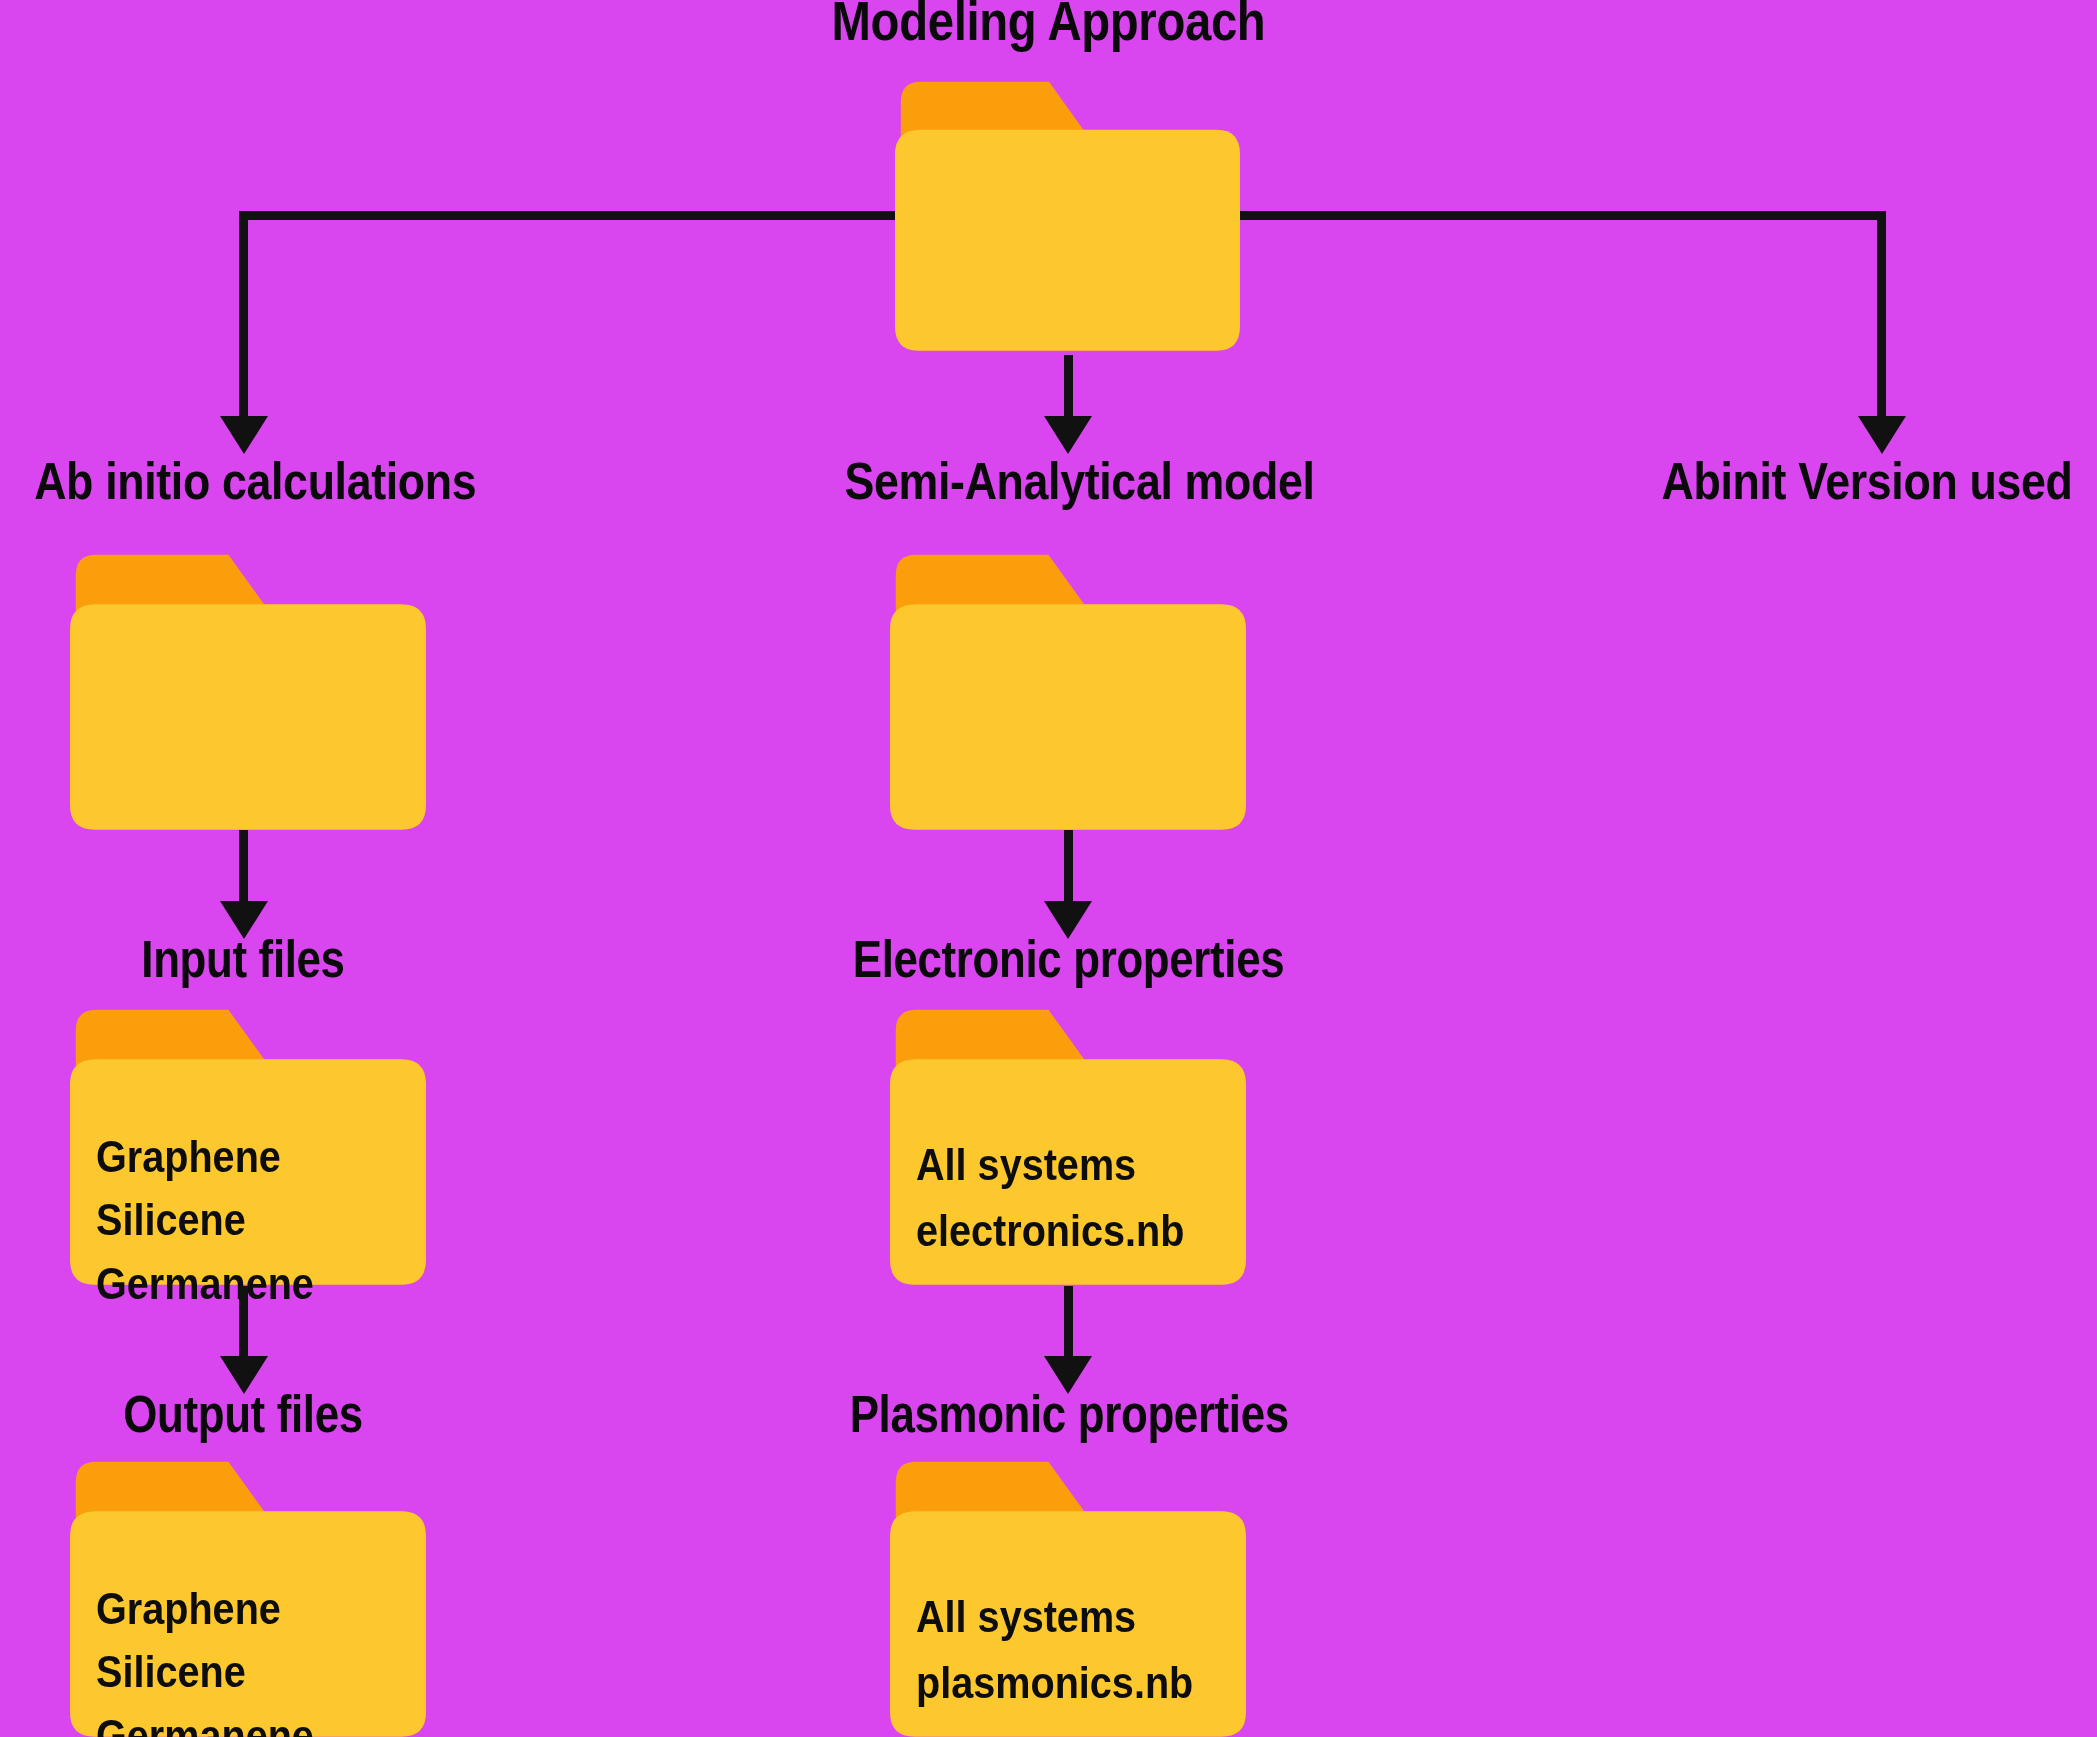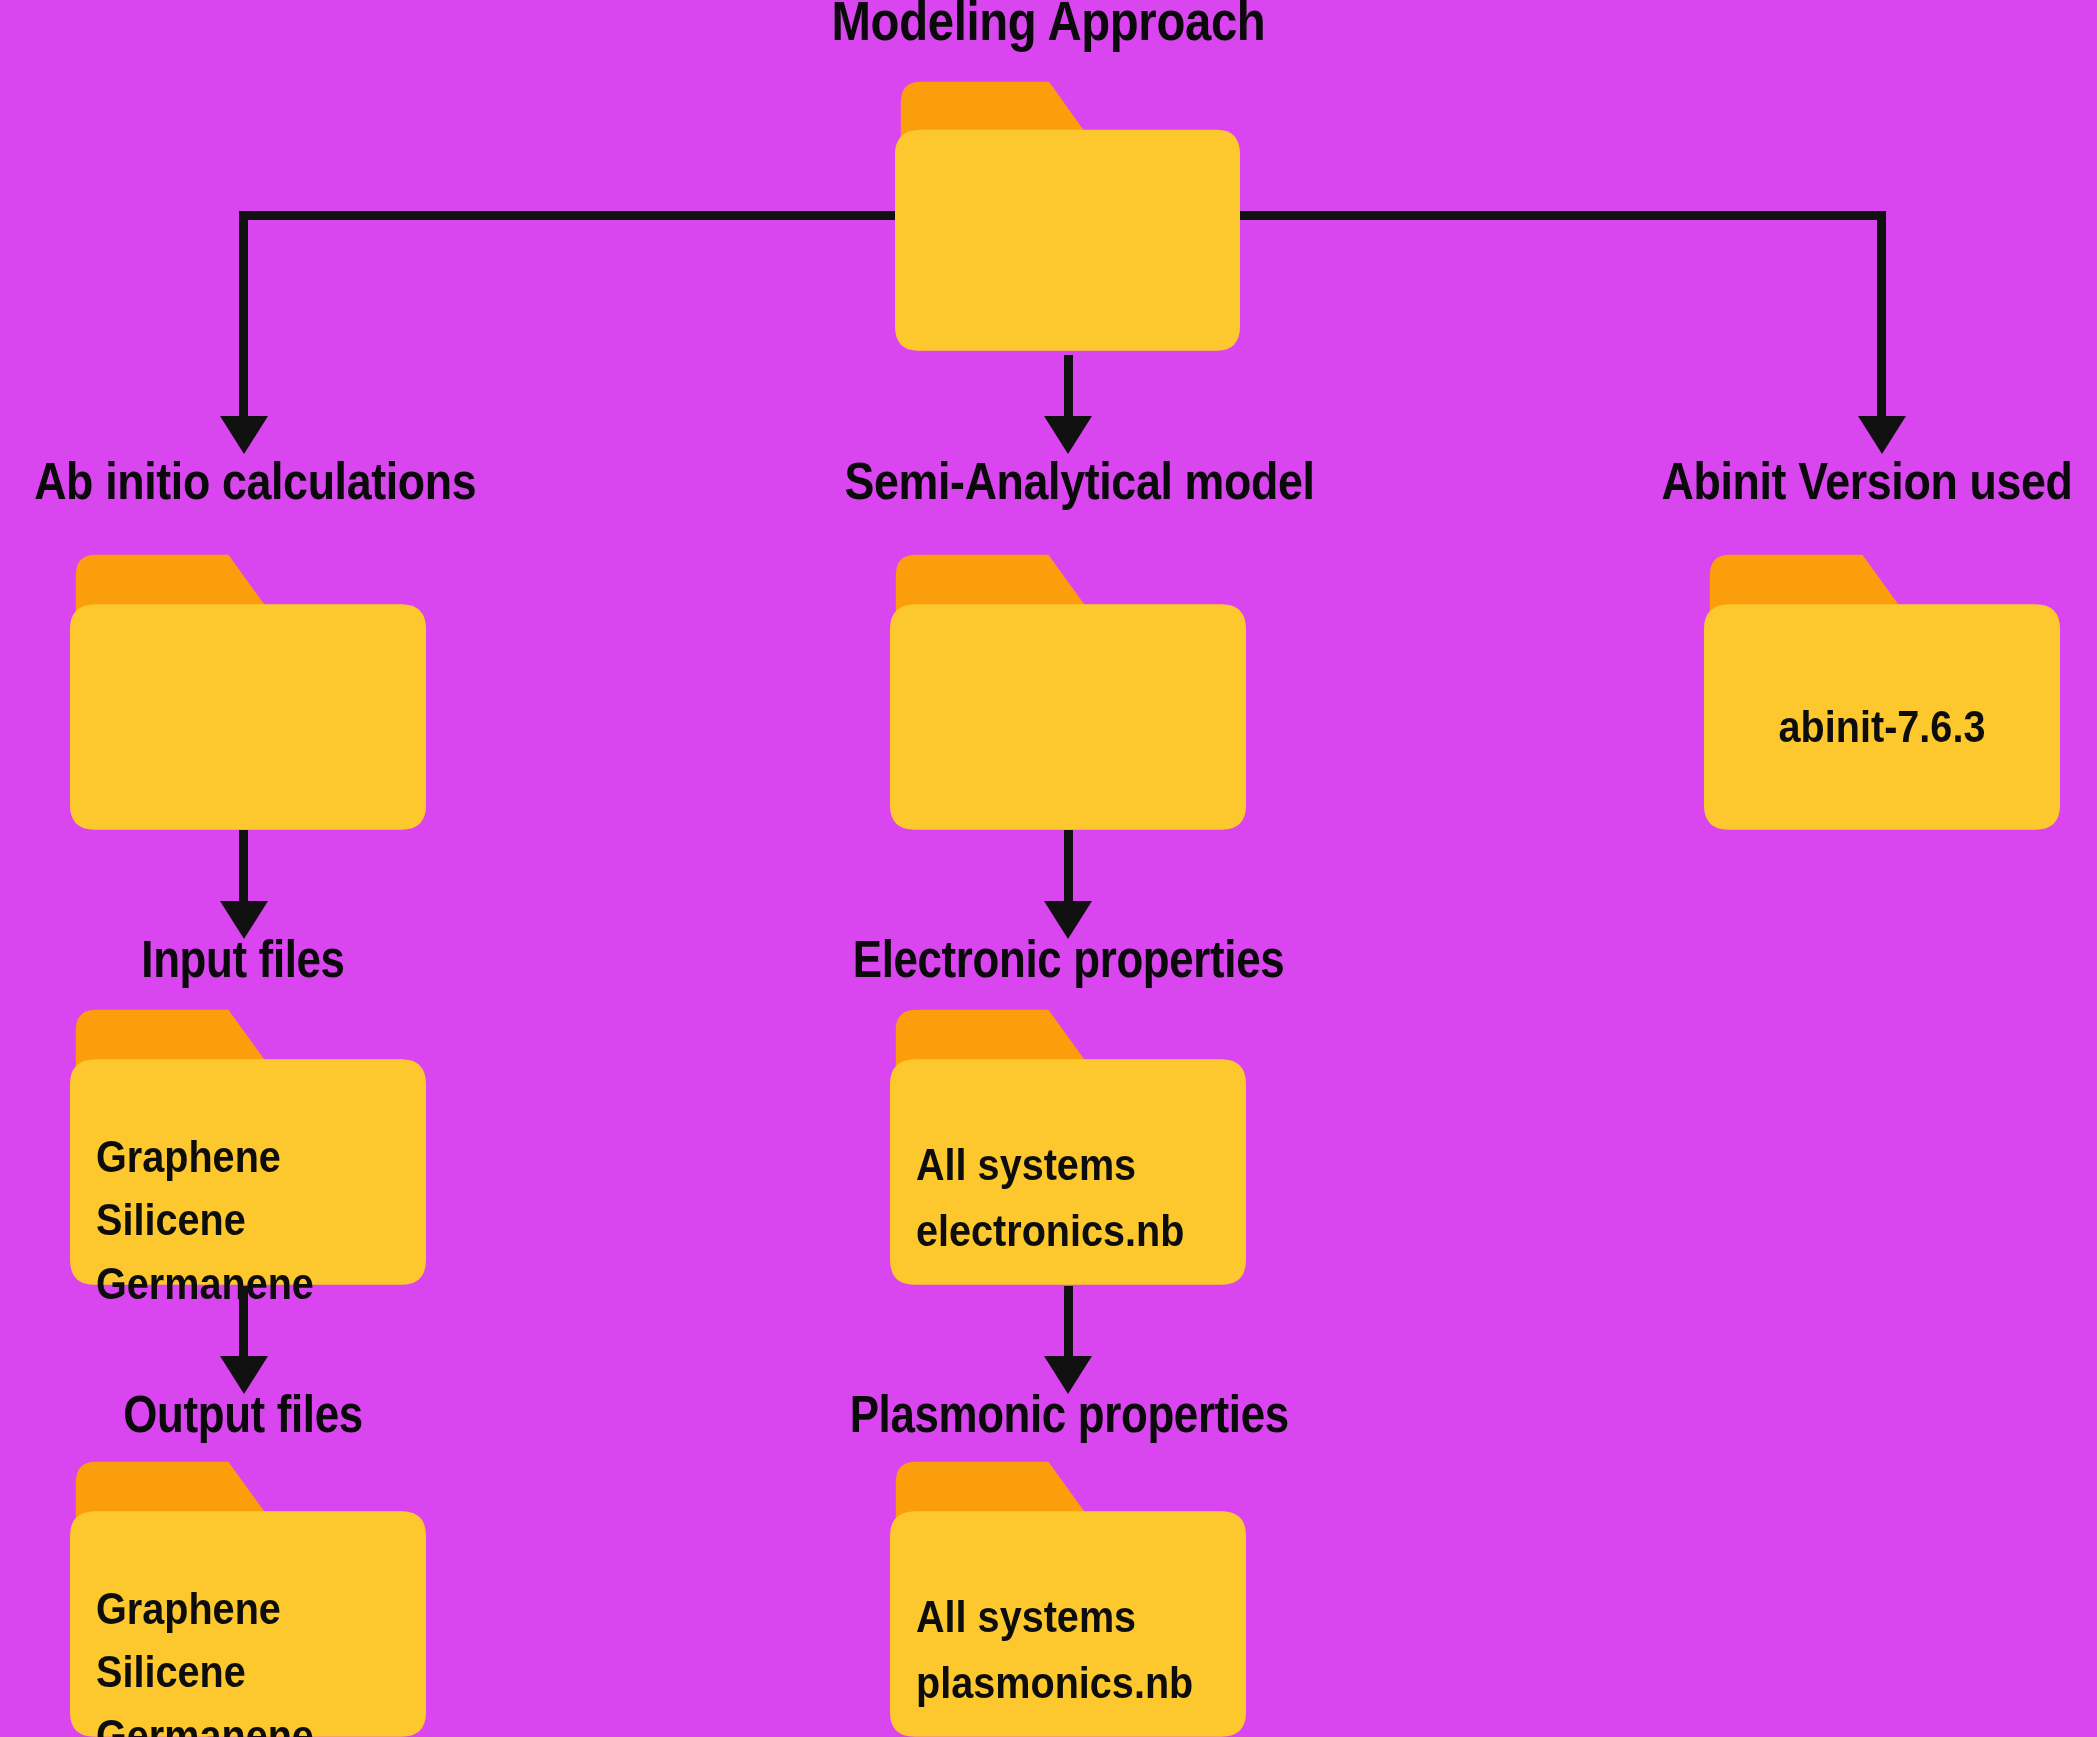--- a/index.html
+++ b/index.html
@@ -181,22 +181,15 @@
 
   <div class="folder" style="left:890px; top:1453px; width:356px; height:291px;">
     <svg viewBox="0 0 490 400" preserveAspectRatio="none">
       <path d="M8 40 Q8 12 36 12 L218 12 L270 84 L270 112 L8 112 Z" fill="#FB9E0C"></path>
       <path d="M0 114 Q0 80 36 80 L240 80 L276 80 L456 80 Q490 80 490 114 L490 356 Q490 390 456 390 L34 390 Q0 390 0 356 Z" fill="#FDC82E"></path>
     </svg>
     <div class="folder-text" style="left:26px; top:132px;"><span>All systems</span></div>
     <div class="folder-text" style="left:26px; top:198px;"><span>plasmonics.nb</span></div>
   </div>
 
-  <div class="folder" style="left:1704px; top:546px; width:356px; height:291px;">
-    <svg viewBox="0 0 490 400" preserveAspectRatio="none">
-      <path d="M8 40 Q8 12 36 12 L218 12 L270 84 L270 112 L8 112 Z" fill="#FB9E0C"></path>
-      <path d="M0 114 Q0 80 36 80 L240 80 L276 80 L456 80 Q490 80 490 114 L490 356 Q490 390 456 390 L34 390 Q0 390 0 356 Z" fill="#FDC82E"></path>
-    </svg>
-    <div class="folder-text centered" style="top:149px;"><span>abinit-7.6.3</span></div>
-  </div>
 
 </div>
 
 
 </body></html>

